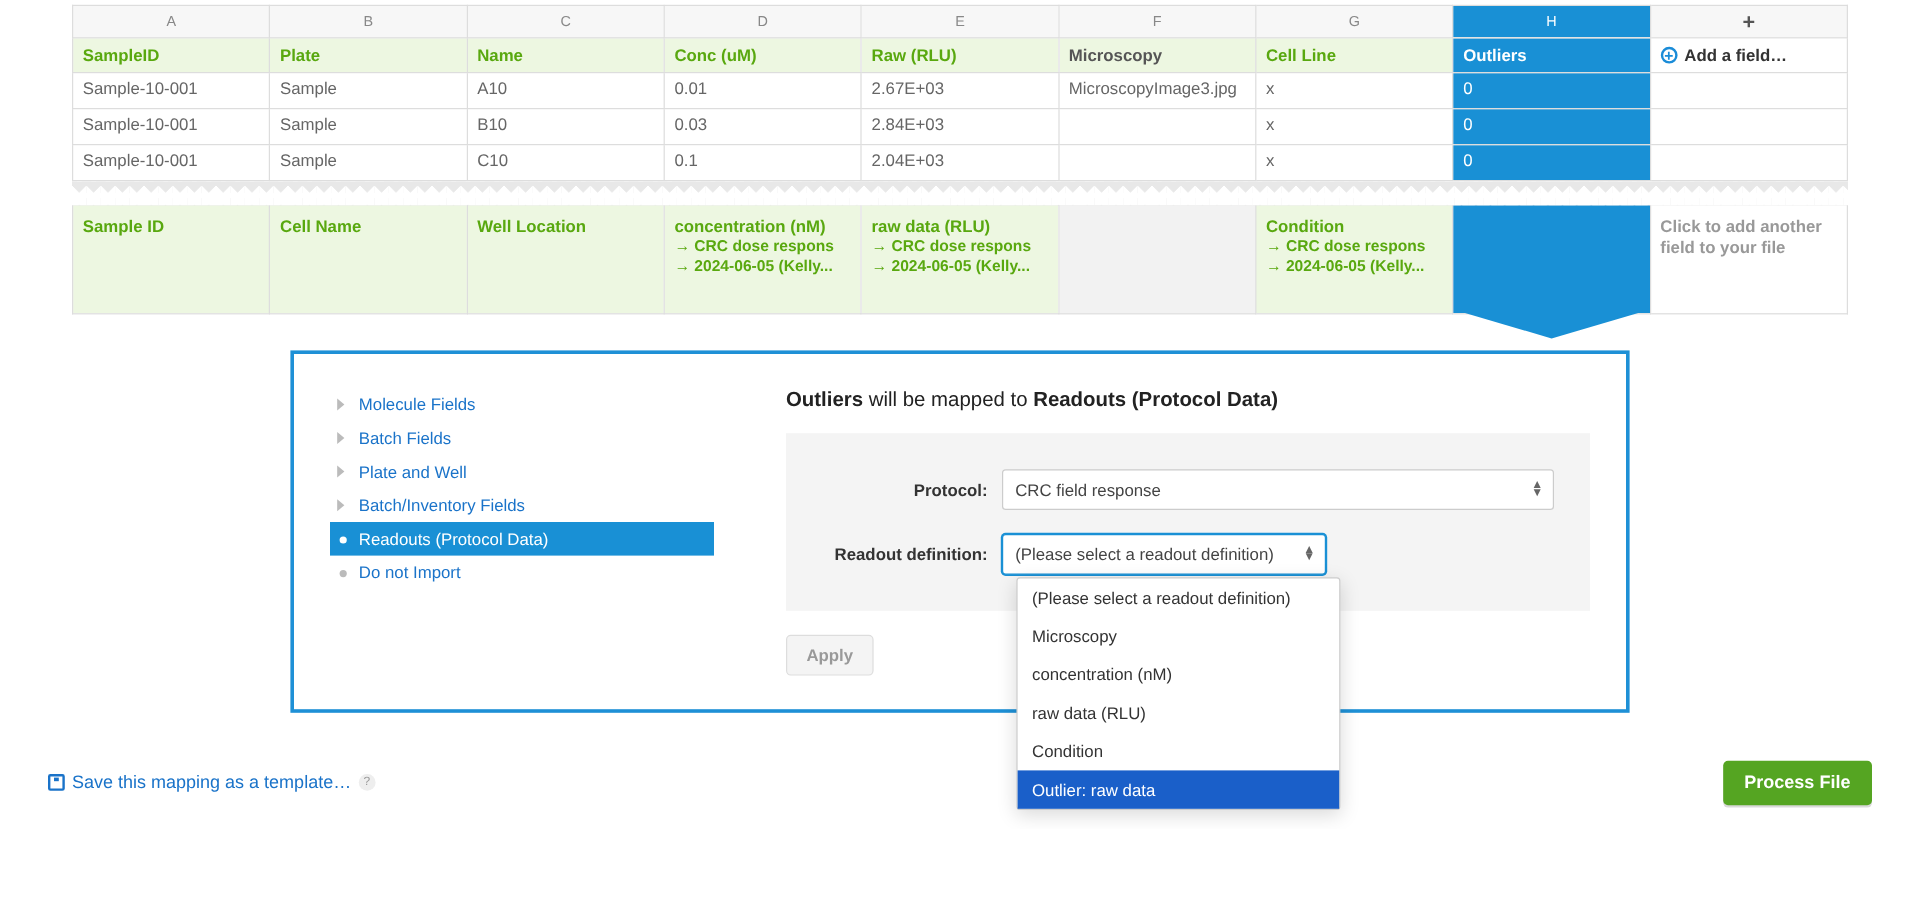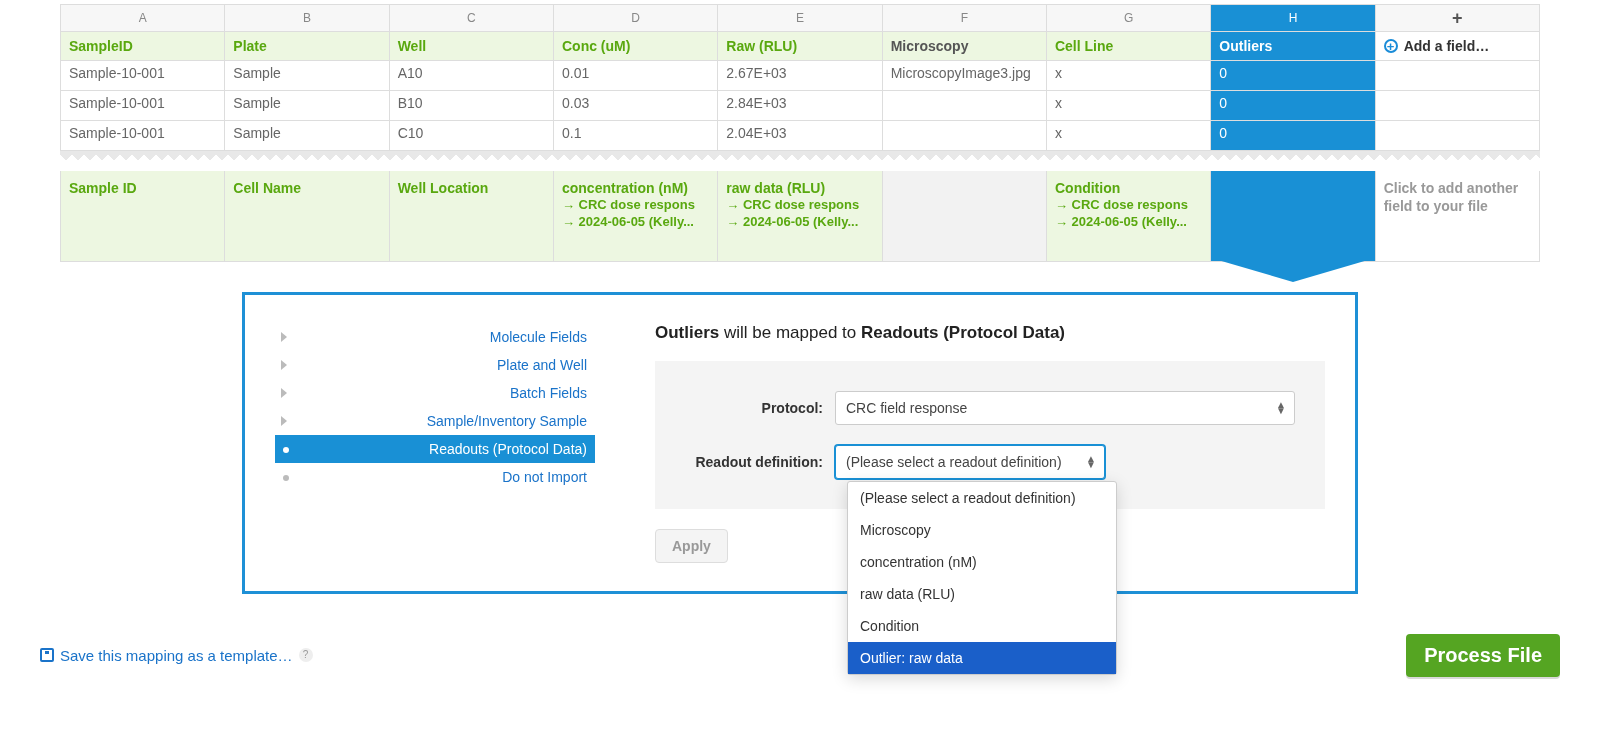--- a/index.html
+++ b/index.html
@@ -158,21 +158,20 @@
   .panel-left ul {
     list-style: none;
     margin: 0; padding: 0;
   }
   .panel-left li {
     padding: 6px 8px 6px 24px;
     position: relative;
     color: #1a73c9;
     font-size: 14px;
     cursor: pointer;
-    text-align: right;
   }
   .panel-left li .tri {
     position: absolute;
     left: 6px; top: 9px;
     width: 0; height: 0;
     border-top: 5px solid transparent;
     border-bottom: 5px solid transparent;
     border-left: 6px solid #bbb;
   }
   .panel-left li.selected {
@@ -302,21 +301,21 @@
     font-size: 10px;
     text-align: center;
     line-height: 14px;
   }
   .process-btn {
     background: #55a522;
     color: #fff;
     border: none;
     border-radius: 4px;
     padding: 10px 18px;
-    font-size: 20px;
+    font-size: 15px;
     font-weight: bold;
     box-shadow: 0 2px 0 rgba(0,0,0,0.15);
   }
   .clearfix::after { content: ''; display: table; clear: both; }
 </style>
 </head>
 <body>
 
 <table class="sheet">
   <colgroup>
@@ -338,21 +337,21 @@
     <td>D</td>
     <td>E</td>
     <td>F</td>
     <td>G</td>
     <td class="sel">H</td>
     <td class="plus">+</td>
   </tr>
   <tr class="header-row">
     <td>SampleID</td>
     <td>Plate</td>
-    <td>Well</td>
+    <td>Name</td>
     <td>Conc (uM)</td>
     <td>Raw (RLU)</td>
     <td class="dark">Microscopy</td>
     <td>Cell Line</td>
     <td class="sel">Outliers</td>
     <td class="add-field">
       <span class="plus-circ">+</span><span>Add a field…</span>
     </td>
   </tr>
   <tr class="data-row">
@@ -433,23 +432,23 @@
   </table>
 
 <div class="arrow-notch">
   <div class="tri" id="pointer-tri" style="left: 1157.96px;"></div>
 </div>
 
 <div class="panel clearfix">
   <div class="panel-left">
     <ul>
       <li><span class="tri"></span><span>Molecule Fields</span></li>
+      <li><span class="tri"></span><span>Batch Fields</span></li>
       <li><span class="tri"></span><span>Plate and Well</span></li>
-      <li><span class="tri"></span><span>Batch Fields</span></li>
-      <li><span class="tri"></span><span>Sample/Inventory Sample</span></li>
+      <li><span class="tri"></span><span>Batch/Inventory Fields</span></li>
       <li class="selected"><span class="dot"></span><span>Readouts (Protocol Data)</span></li>
       <li><span class="dot"></span><span>Do not Import</span></li>
     </ul>
   </div>
   <div class="panel-right">
     <h3>
       <b>Outliers</b><span> will be mapped to </span><b>Readouts (Protocol Data)</b>
     </h3>
     <div class="form-box">
       <div class="form-row">

